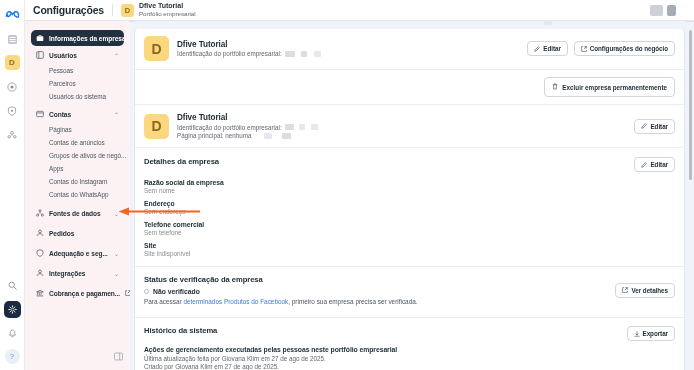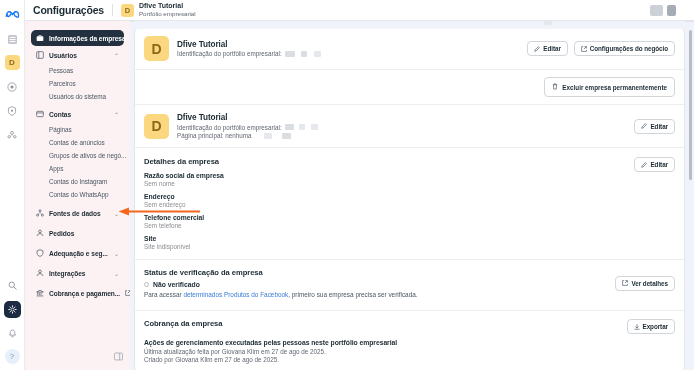--- a/index.html
+++ b/index.html
@@ -142,20 +142,21 @@
     padding: 5px 7px; display:inline-flex; align-items:center; gap:4px;
     font-size: 6.3px; color:#1c2b33; font-weight:bold; background:#fff;
     white-space:nowrap;
   }
 
   
   .sec { padding: 9px 9px 9px 9px; border-bottom: 1px solid #eceef1; position:relative; }
   .sec:last-child{border-bottom:none;}
   .sec-head {
     display:flex; align-items:flex-start; justify-content:space-between;
+    margin-bottom: 7px;
   }
   .sec-title { font-size: 7.6px; font-weight: bold; color:#1c2b33; letter-spacing:-0.05px;}
   .field { margin-bottom: 6px; }
   .field:last-child{margin-bottom:0;}
   .f-label { font-size: 6.8px; font-weight: bold; color:#1c2b33; letter-spacing:-0.05px;}
   .f-value { font-size: 6.4px; color: #8a8d91; margin-top: 1px; }
 
   .status-line { display:flex; align-items:center; gap:4px; margin-bottom:3px;}
   .dot-ring { width:5px;height:5px;border-radius:50%;border:1.2px solid #b6bbc2;}
   .status-txt { font-size: 6.8px; font-weight:bold; color:#1c2b33; }
@@ -492,21 +493,21 @@
                   <path d="M5.6 1H9v3.4M9 1 4.8 5.2" fill="none" stroke="#384a5c" stroke-width="1"></path>
                 </svg>
             </span>
             <span>Ver detalhes</span>
           </div>
         </div>
       </div>
 
       <div class="sec" style="padding-top:8px;">
         <div class="sec-head" style="margin-bottom:5px;">
-          <div class="sec-title">Cobrança da empresa</div>
+          <div class="sec-title">Histórico da sistema</div>
           <div class="btn">
             <span class="bico">
               <svg width="6" height="6" viewBox="0 0 10 10">
                   <path d="M5 1v5.4M2.8 4.6 5 6.8l2.2-2.2M1.4 8.8h7.2" fill="none" stroke="#384a5c" stroke-width="1" stroke-linecap="round"></path>
                 </svg>
             </span>
             <span>Exportar</span>
           </div>
         </div>
         <div class="hist-title">Ações de gerenciamento executadas pelas pessoas neste portfólio empresarial</div>

